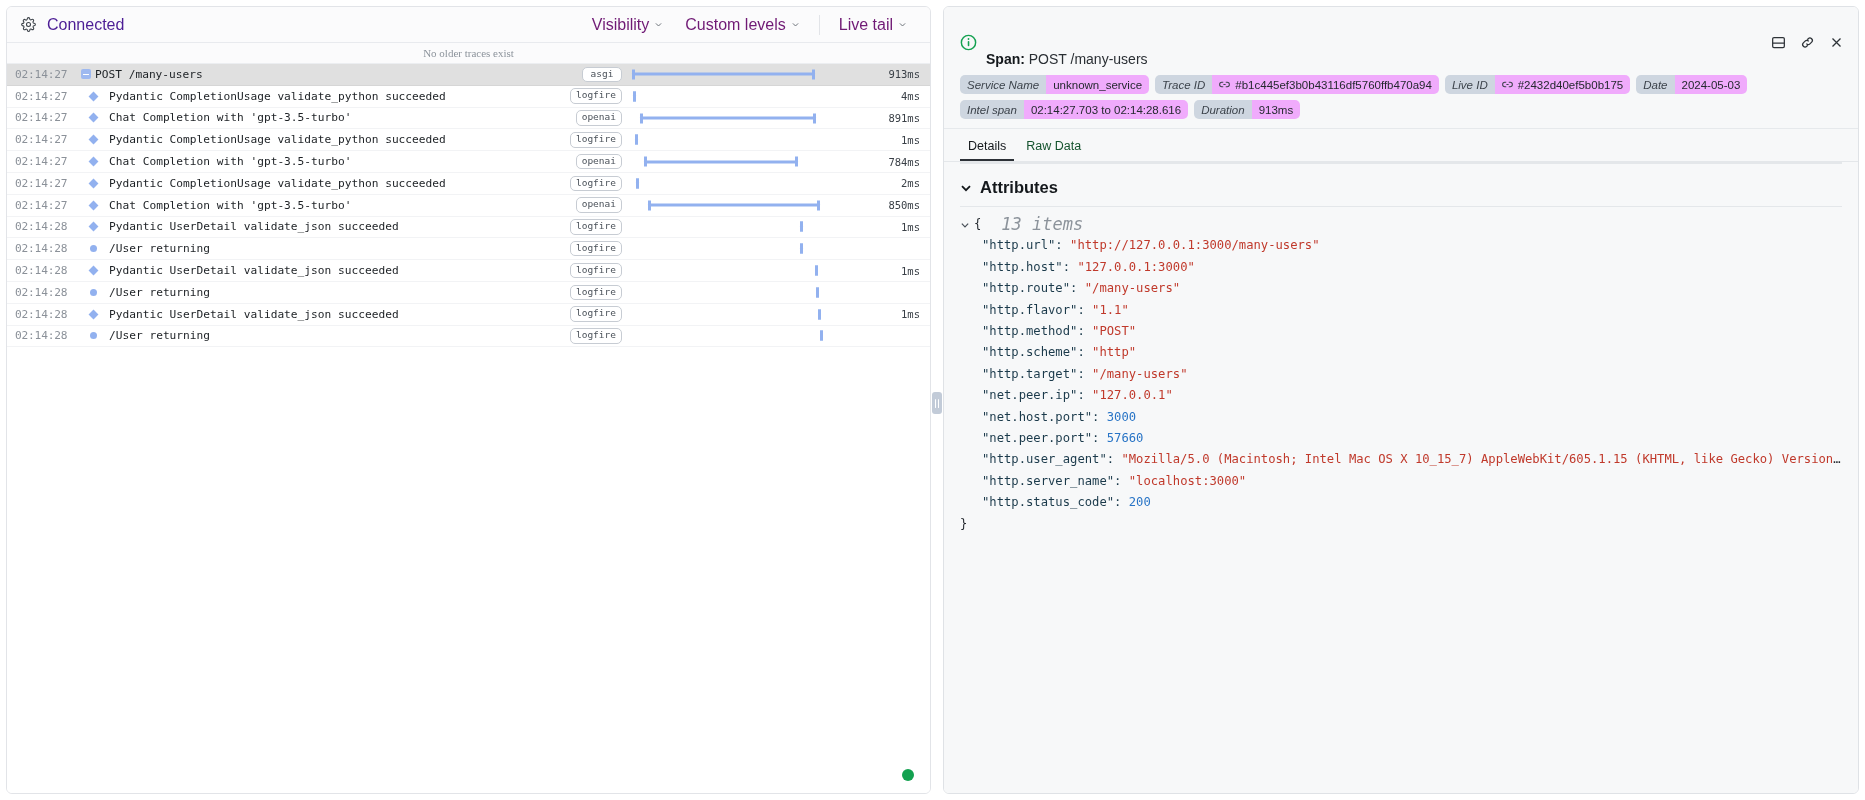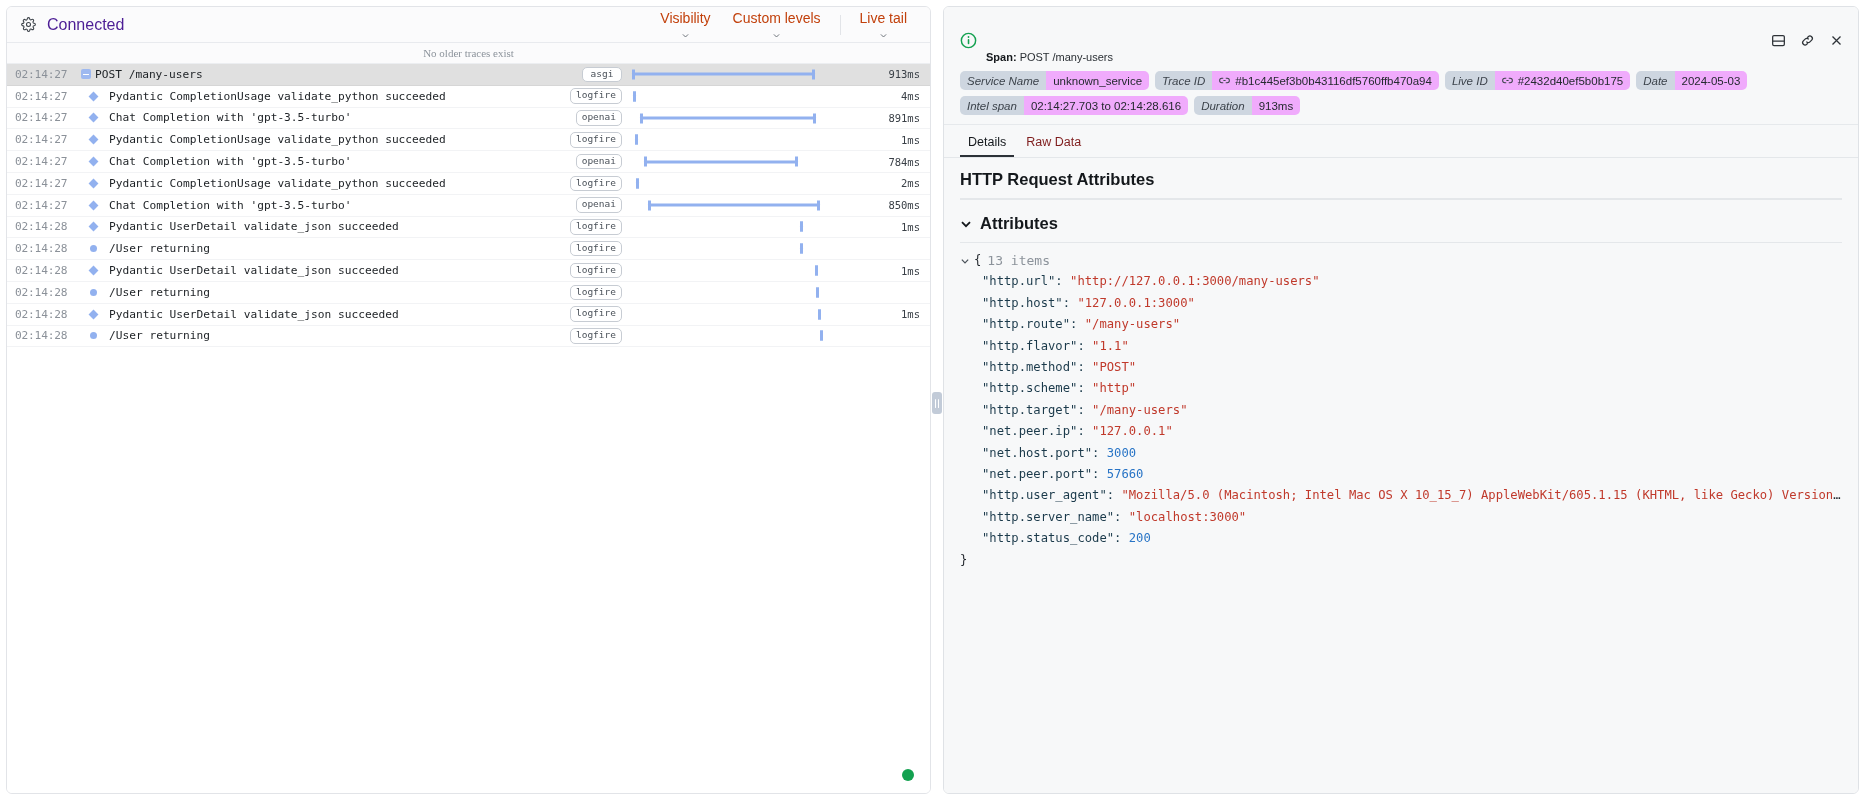--- a/index.html
+++ b/index.html
@@ -31,22 +31,22 @@
     border-bottom: 1px solid #e8eaee;
     background: #fbfbfc;
     font-size: 12.5px;
     color: #1f2328;
   }
   .gear { width: 15px; height: 15px; margin-right: 11px; flex: none; }
   .connected-label { font-size: 16px; color: #4c1d95; }
   .lp-toolbar-right { margin-left: auto; display: flex; align-items: center; gap: 0; }
   .tb-btn {
     display: flex; align-items: center; gap: 5px;
-    padding: 4px 11px; font-size: 14px; color: #c2410c;
-    cursor: pointer; white-space: nowrap; flex-direction: column;
+    padding: 4px 11px; font-size: 16px; color: #701a75;
+    cursor: pointer; white-space: nowrap;
   }
   .tb-sep { width: 1px; height: 20px; background: #e2e4e8; margin: 0 8px; }
   .chev { width: 9px; height: 9px; flex:none; }
 
   .lp-notice {
     height: 21px; min-height:21px;
     display: flex; align-items: center; justify-content: center;
     font-family: Liberation Serif, serif;
     font-size: 11px; color: #8c939b;
     background: #fbfbfc;
@@ -133,21 +133,21 @@
     overflow: hidden;
     height: 788px;
   }
   .rp-header {
     display: flex; align-items: center;
     padding: 10px 14px 8px 16px;
     background: #f7f8f9;
     min-height: 38px;
   }
   .info-icon { width: 17px; height: 17px; margin-right: 9px; flex: none; }
-  .span-title { font-size: 11px; color: #2a2f34; margin-top: 34px; }
+  .span-title { font-size: 14px; color: #2a2f34; margin-top: 34px; }
   .span-title b { font-weight: 700; color: #14181c; }
   .rp-header-right { margin-left: auto; display: flex; align-items: center; gap: 14px; }
   .hicon { width: 15px; height: 15px; cursor: pointer; }
 
   .chips {
     display: flex; flex-wrap: wrap; gap: 6px;
     padding: 0 14px 9px 16px;
     background: #f7f8f9;
     border-bottom: 1px solid #e6e9ec;
   }
@@ -163,21 +163,21 @@
     display: flex; align-items: center; gap: 5px; white-space: nowrap;
   }
   .link-ico { width: 11px; height: 9px; flex: none; }
 
   .tabs {
     display: flex; align-items: flex-end; gap: 4px;
     padding: 7px 16px 0 16px;
     background: #f7f8f9;
   }
   .tab {
-    font-size: 12.5px; color: #7f1d1d; padding: 3px 8px 6px;
+    font-size: 12.5px; color: #14532d; padding: 3px 8px 6px;
     border-bottom: 2px solid transparent; cursor: pointer;
   }
   .tab.active { color: #14181c; border-bottom-color: #2c3137; }
 
   .rp-body { flex: 1; background: #f7f8f9; overflow: hidden; padding: 0 0 0 0; }
   .rp-body-inner { padding: 0 16px; }
   .sec-title { font-size: 16.5px; font-weight: 700; color: #14181c; padding: 12px 0 9px; }
   .hr { height: 1px; background: #e4e7ea; }
 
   .http-line {
@@ -196,21 +196,21 @@
 
   .json {
     font-family: "DejaVu Sans Mono", monospace;
     font-size: 12.2px;
     line-height: 21.4px;
     color: #24292f;
     padding: 7px 0 0 0;
   }
   .json .brace-line { display: flex; align-items: center; gap: 4px; }
   .json .caret { width: 10px; height: 10px; flex:none; }
-  .json .items { color: #8c939b; font-size: 13px; margin-left: 2px; }
+  .json .items { color: #8c939b; font-style: italic; font-size: 17px; margin-left: 16px; }
   .json .entry { padding-left: 22px; white-space: nowrap; overflow: hidden; text-overflow: ellipsis; }
   .json .key { color: #1b3a4b; }
   .json .str { color: #c0392b; }
   .json .num { color: #2874c6; }
   .json .close { padding-left: 0; }
 </style>
 </head>
 <body>
 
 <div class="app">
@@ -497,21 +497,20 @@
       </div>
 
     <div class="tabs" id="tabs-container">
         <div class="tab active">Details</div>
         <div class="tab">Raw Data</div>
       </div>
     <div class="hr"></div>
 
     <div class="rp-body">
       <div class="rp-body-inner">
-        <div class="sec-title">HTTP Request Attributes</div>
         <div class="hr"></div>
 
         <div class="hr"></div>
 
         <div class="attr-head">
           <svg class="chev-d" viewBox="0 0 12 12" fill="none" stroke="#14181c" stroke-width="1.8">
               <path d="M2 4.2 6 8.2l4-4"></path>
             </svg>
           <span class="t">Attributes</span>
         </div>

